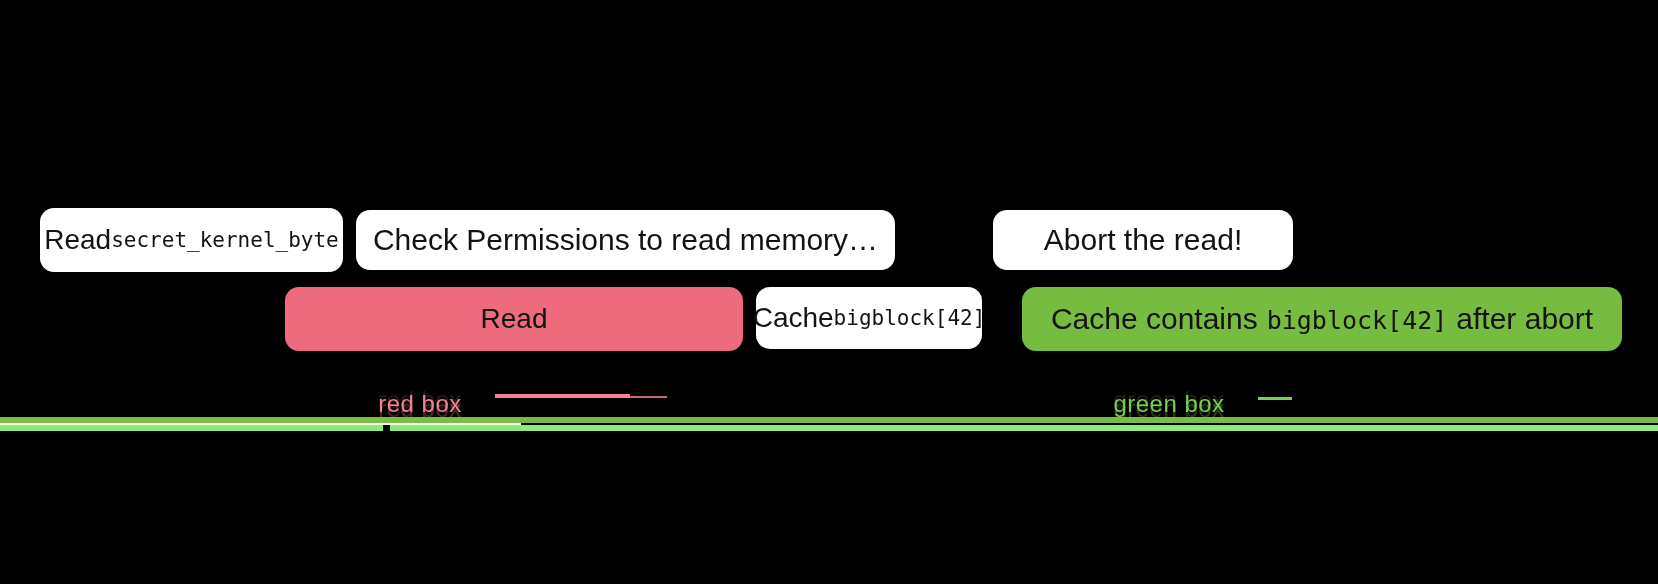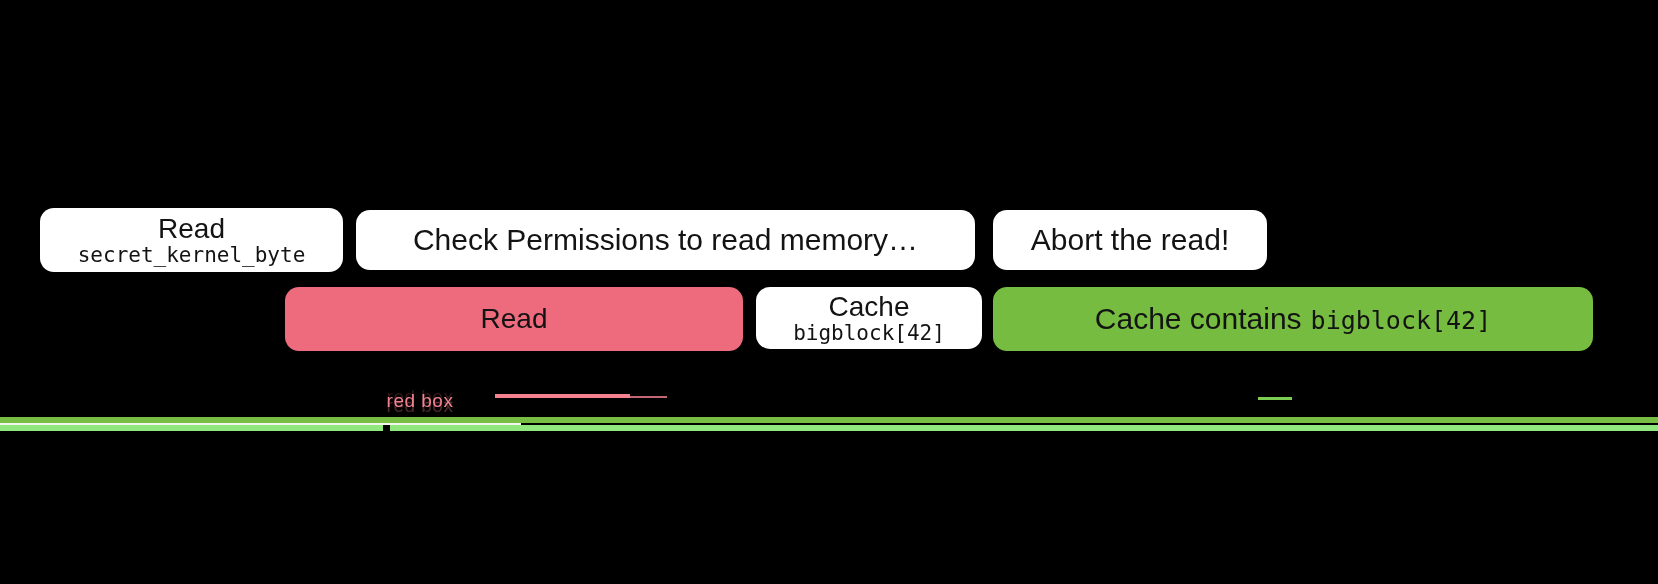--- a/index.html
+++ b/index.html
@@ -7,38 +7,38 @@
     position:relative;
     width:1658px;height:584px;
     background:var(--bg,#000);
     overflow:hidden;
     font-family:"Liberation Sans", sans-serif;
   }
   .box{
     position:absolute;
     border-radius:14px;
     display:flex;
-    flex-direction:column;
+    flex-direction:row;
     align-items:center;
     justify-content:center;
     text-align:center;
     color:var(--box-text,#111);
     line-height:1.08;
   }
   .box.white{background:var(--box-white,#fff);}
   .box.red{background:var(--box-red,#ED6B7D);}
-  .box.green{background:var(--box-green,#76BC40);}
+  .box.green{background:var(--box-green,#76BC40);margin-left:29px;}
   .t-sans{font-family:"Liberation Sans", sans-serif;font-size:28px;}
   .t-sans.big{font-size:30px;}
   .t-mono{font-family:"DejaVu Sans Mono", monospace;font-size:21px;}
   .t-mono.small{font-size:25px;}
   .mixed{display:flex;align-items:baseline;gap:9px;white-space:nowrap;}
   .caption{
     position:absolute;
-    font-size:19px;
+    font-size:24px;
     text-align:center;
     letter-spacing:0.5px;
     filter:blur(0.45px);
   }
   .caption.red{
     color:var(--caption-red,#F28290);
     text-shadow:0 5px 0 rgba(242,130,144,0.30), 0 -4px 0 rgba(242,130,144,0.18);
   }
   .caption.green{
     color:var(--caption-green,#7CCE52);
@@ -49,46 +49,48 @@
 </head>
 <body>
 
 <div class="stage">
 
   <div class="box white" style="left:40px;top:208px;width:303px;height:64px">
     <div class="t-sans">Read</div>
     <div class="t-mono">secret_kernel_byte</div>
   </div>
 
-  <div class="box white" style="left:356px;top:210px;width:619px;height:60px">
+  <div class="box white" style="left:356px;top:210px;width:539px;height:60px">
     <div class="t-sans big">Check Permissions to read memory…</div>
   </div>
 
-  <div class="box white" style="left:993px;top:210px;width:274px;height:60px">
+  <div class="box white" style="left:993px;top:210px;width:300px;height:60px">
     <div class="t-sans big">Abort the read!</div>
   </div>
 
   <div class="box red" style="left:285px;top:287px;width:458px;height:64px">
     <div class="t-sans">Read</div>
   </div>
 
   <div class="box white" style="left:756px;top:287px;width:226px;height:62px">
     <div class="t-sans">Cache</div>
     <div class="t-mono">bigblock[42]</div>
   </div>
 
   <div class="box green" style="left:993px;top:287px;width:600px;height:64px">
     <div class="mixed">
       <span class="t-sans big">Cache contains</span>
       <span class="t-mono small">bigblock[42]</span>
+      <span class="t-sans big">after abort</span>
     </div>
   </div>
 
   <div class="caption red" style="left:340px;top:390px;width:160px">red box</div>
 
+  <div class="caption green" style="left:1078px;top:390px;width:182px">green box</div>
 
   <div class="hline" style="left:495px;top:394px;width:135px;height:4px;background:var(--caption-red)"></div>
   <div class="hline" style="left:630px;top:396px;width:37px;height:2px;background:var(--caption-red);opacity:0.8"></div>
   <div class="hline" style="left:1258px;top:397px;width:34px;height:3px;background:var(--caption-green)"></div>
 
   <div class="hline" style="left:0;top:417px;width:1658px;height:6px;background:var(--line-green)"></div>
   <div class="hline" style="left:0;top:423px;width:521px;height:2px;background:var(--line-white)"></div>
   <div class="hline" style="left:0;top:425px;width:1658px;height:6px;background:var(--stripe-green)"></div>
   <div class="hline" style="left:383px;top:425px;width:7px;height:6px;background:var(--bg)"></div>
 

